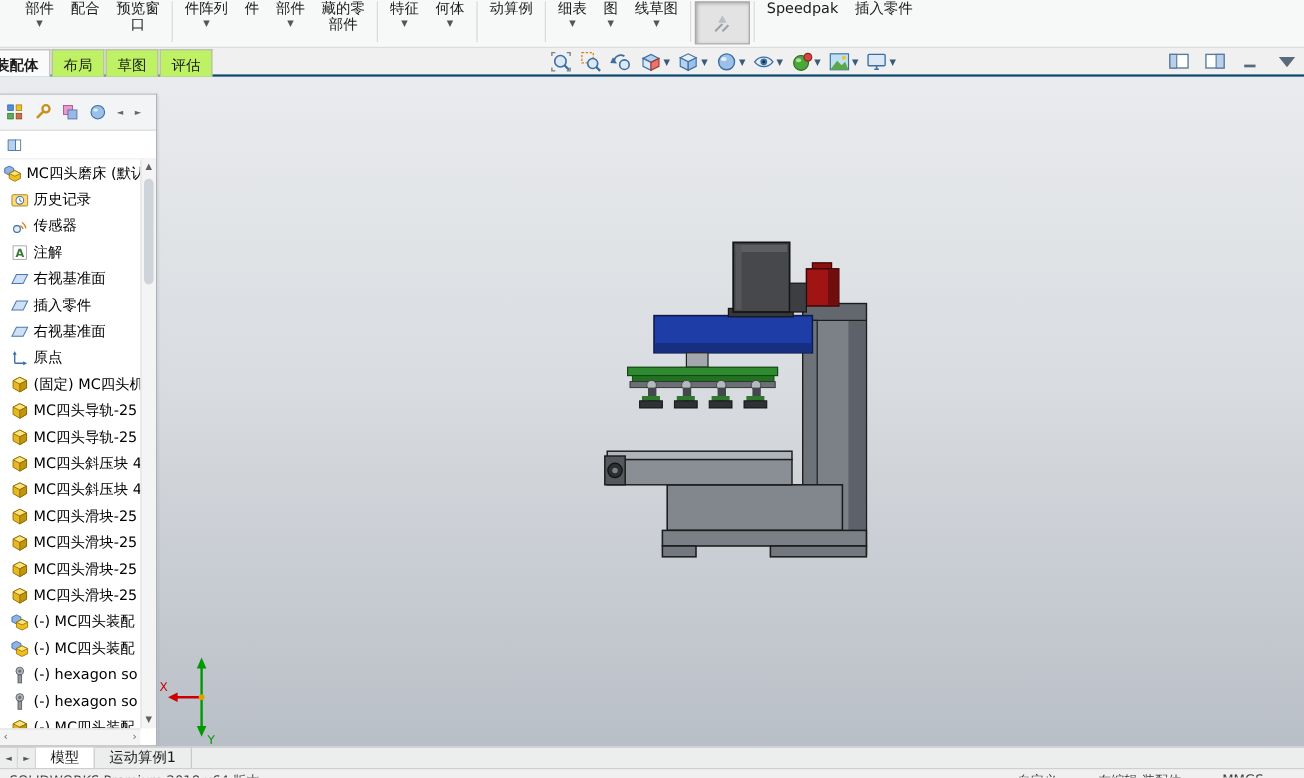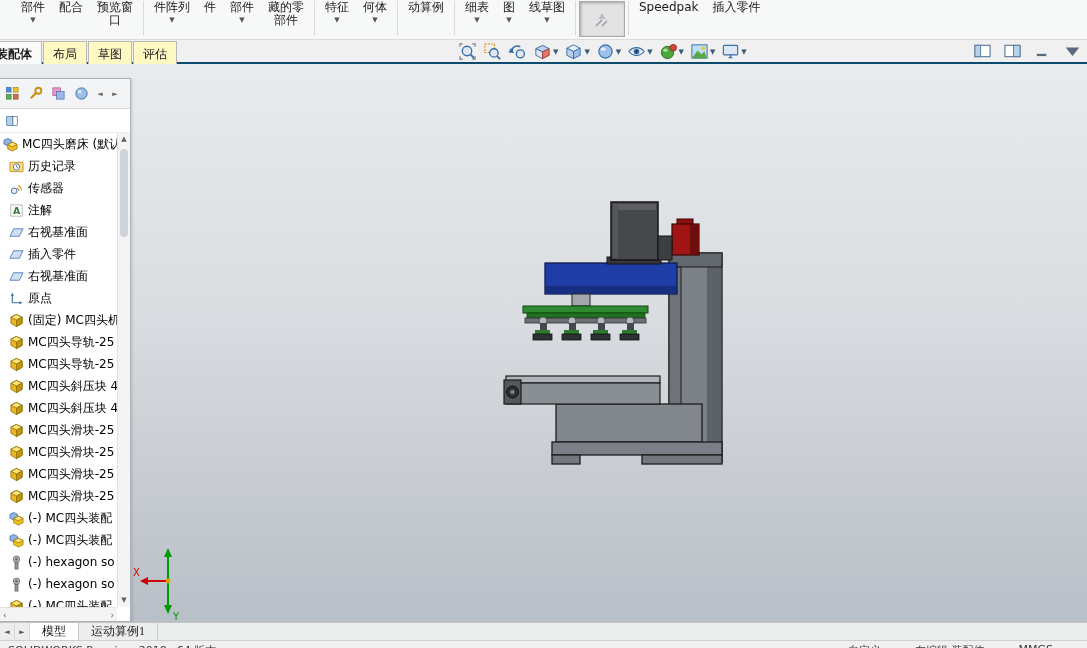--- a/index.html
+++ b/index.html
@@ -11,21 +11,21 @@
   .rbtn{display:flex;flex-direction:column;align-items:center;padding:1px 7px 0;cursor:pointer;}
   .rbtn .lines div{font-size:12px;line-height:13px;text-align:center;color:#1a1a1a;white-space:nowrap;}
   .rbtn .arr{font-size:7px;color:#555;line-height:8px;margin-top:2px;}
   .rbtn.pressed{background:#e3e3e3;border:1px solid #aaa;box-shadow:inset 1px 1px 3px rgba(0,0,0,.28);height:36px;width:46px;justify-content:center;margin-top:1px;}
   .rbtn.pressed svg{width:22px;height:22px;}
   .rsep{width:1px;height:34px;background:#dadada;margin:1px 3px 0;}
 
   
   #tab-row{position:absolute;top:40px;left:0;right:0;height:24px;background:#f0f0f0;border-bottom:2px solid #0c4a6e;}
   #ribbon-tabs{display:flex;align-items:flex-end;height:24px;margin-left:-14px;}
-  .rtab{height:23px;padding:4px 9px 0;font-size:12px;background:#fef9c3;border:1px solid #b8b8b8;border-bottom:none;margin-right:1px;white-space:nowrap;cursor:pointer;}
+  .rtab{height:23px;padding:4px 9px 0;font-size:12px;background:#bef264;border:1px solid #b8b8b8;border-bottom:none;margin-right:1px;white-space:nowrap;cursor:pointer;}
   .rtab.active{background:#fafafa;font-weight:bold;}
   #view-toolbar{position:absolute;left:458px;top:2px;display:flex;align-items:center;gap:6px;}
   .vbtn{display:flex;align-items:center;gap:1px;cursor:pointer;}
   .vbtn svg{width:19px;height:19px;display:block;}
   .varr{font-size:7px;color:#3a5a7a;}
   #window-controls{position:absolute;right:6px;top:4px;display:flex;gap:13px;align-items:center;}
   .wbtn{cursor:pointer;}
   .wbtn svg{width:17px;height:14px;display:block;}
 
   
@@ -48,21 +48,21 @@
   .tlabel{font-size:12px;white-space:nowrap;color:#000;}
   #vscroll{position:absolute;top:54px;bottom:14px;right:0;width:13px;background:#f4f4f4;border-left:1px solid #e2e2e2;}
   .varrow{position:absolute;left:0;right:0;height:13px;text-align:center;font-size:7px;color:#606060;line-height:13px;cursor:pointer;}
   .varrow.up{top:0;}.varrow.down{bottom:0;}
   #vthumb{position:absolute;left:2px;right:2px;top:16px;height:88px;background:#cfd4da;border-radius:5px;cursor:pointer;}
   #hscroll{position:absolute;bottom:0;left:0;right:13px;height:14px;background:#f4f4f4;border-top:1px solid #e2e2e2;display:flex;justify-content:space-between;align-items:center;padding:0 3px;font-size:9px;color:#606060;}
 
   
   #bottom-bar{position:absolute;top:622px;left:0;width:1087px;height:18px;background:#eceded;border-top:1px solid #c2c2c2;display:flex;align-items:stretch;font-size:12px;}
   .bnav{width:15px;display:flex;align-items:center;justify-content:center;font-size:7px;color:#555;border-right:1px solid #d8d8d8;cursor:pointer;}
-  .btab{padding:0 12px;display:flex;align-items:center;border-right:1px solid #c9c9c9;cursor:pointer;white-space:nowrap;font-family:Liberation Serif, serif;}
+  .btab{padding:0 12px;display:flex;align-items:center;border-right:1px solid #c9c9c9;cursor:pointer;white-space:nowrap;}
   .btab.active{background:#fff;}
   #status-bar{position:absolute;top:640px;left:0;width:1087px;height:20px;background:#f0f0f0;border-top:1px solid #cfcfcf;display:flex;align-items:center;font-size:11px;color:#3a3a3a;padding:0 8px;}
   #status-right{margin-left:auto;display:flex;gap:34px;margin-right:26px;}
   .sitem{white-space:nowrap;cursor:pointer;}
 </style>
 </head>
 <body>
 
 <div id="app">
 

